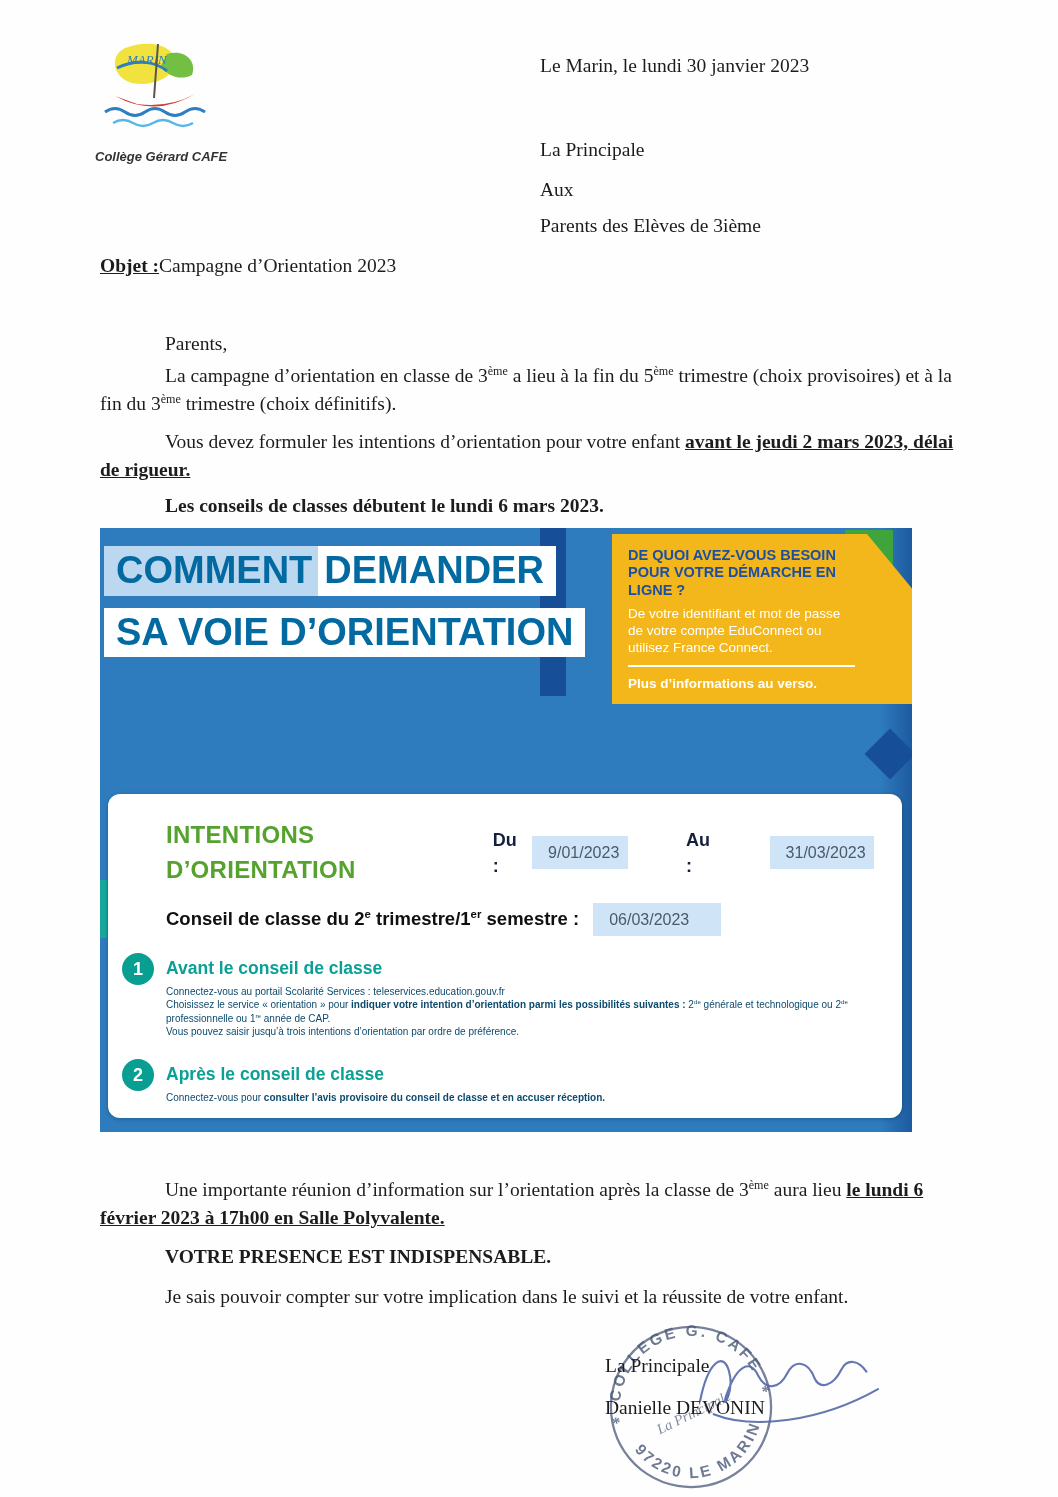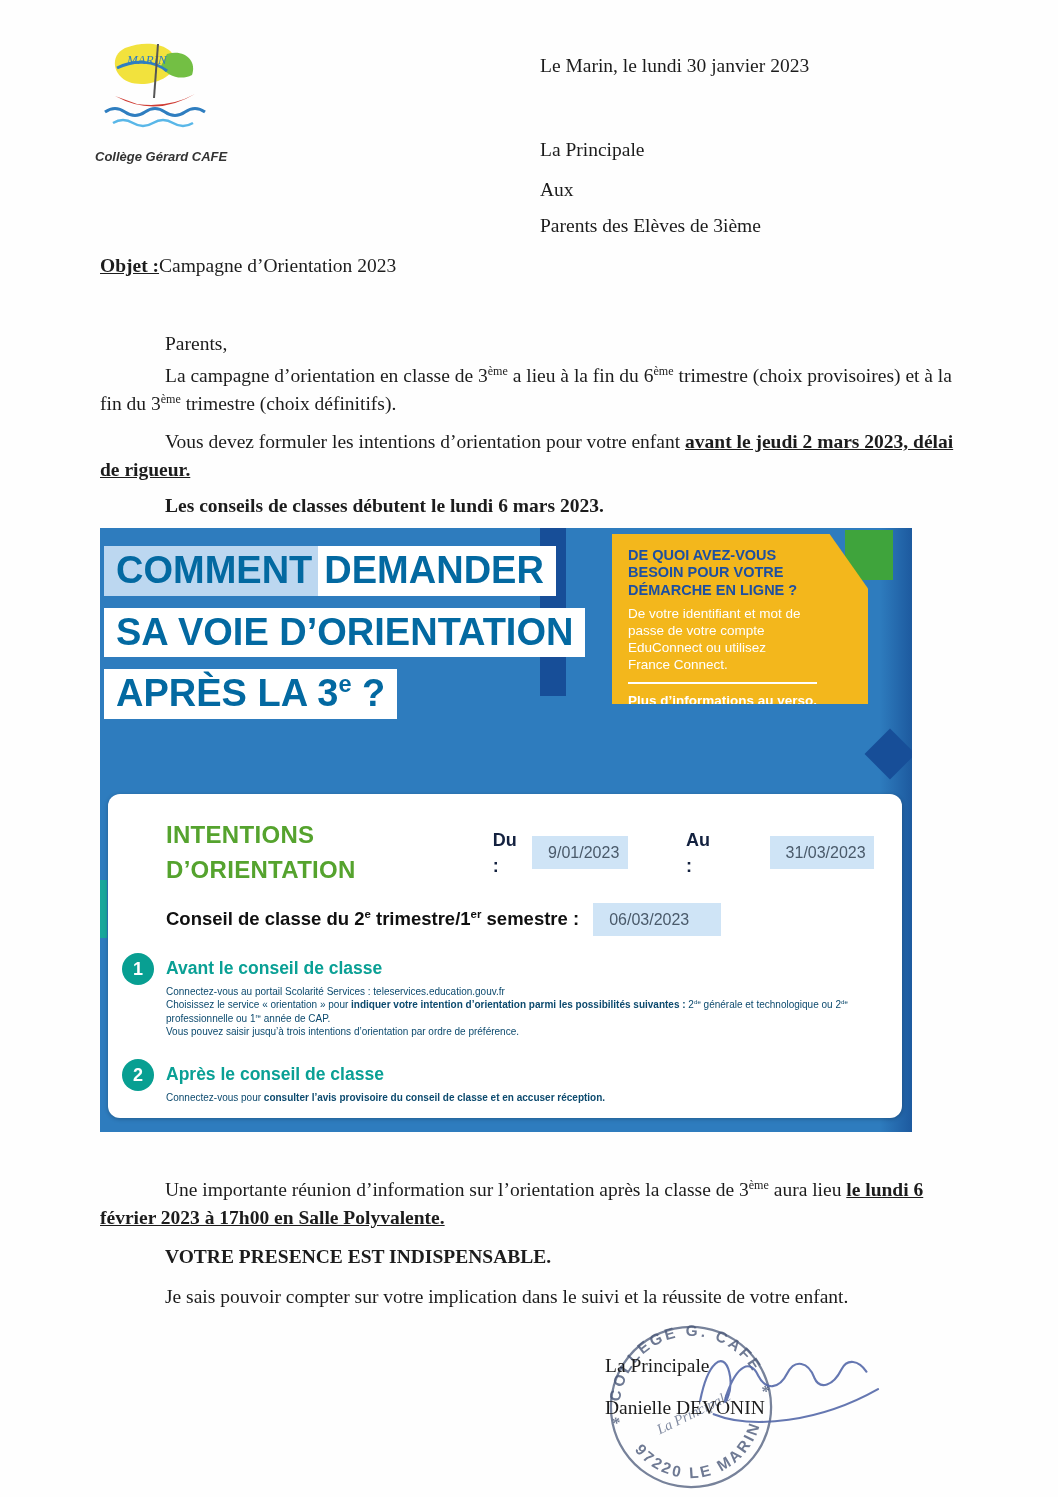--- a/index.html
+++ b/index.html
@@ -48,21 +48,21 @@
   .poster-title { position:absolute; left:4px; top:18px; z-index:1; }
   .t-line { margin-bottom:12px; }
   .chip {
     display:inline-block; background:#ffffff; color:#0369a1;
     font-weight:bold; font-size:38px; line-height:1.15; padding:3px 12px;
   }
   .chip-lt { background:#bcd7f0; padding-right:6px; }
   .chip-rt { padding-left:6px; }
 
   .need-box {
-    position:absolute; left:512px; top:6px; width:256px; height:170px; z-index:1;
+    position:absolute; left:512px; top:6px; width:300px; height:170px; z-index:1;
     background:#f3b71c; clip-path:polygon(0 0, 85% 0, 100% 32%, 100% 100%, 0 100%);
     padding:13px 20px 10px 16px;
   }
   .need-heading { color:#1d4fa1; font-weight:bold; font-size:14.5px; line-height:1.2; width:92%; }
   .need-body { margin-top:7px; color:#fff; font-size:13.5px; line-height:1.25; width:82%; }
   .need-divider { border-top:2px solid #ffffff; width:86%; margin:8px 0 7px; }
   .need-footer { color:#fff; font-weight:bold; font-size:13.5px; }
 
   .panel {
     position:absolute; left:8px; top:266px; width:794px; height:324px; z-index:2;
@@ -121,36 +121,35 @@
   <div class="from-line">La Principale</div>
   <div class="aux-line">Aux</div>
   <div class="to-line">Parents des Elèves de 3ième</div>
 
   <p class="subject">
     <span class="b u">Objet :</span><span class="subject-text">Campagne d’Orientation 2023</span>
   </p>
 
   <p class="salutation">Parents,</p>
 
-  <p class="para p1"><span>La campagne d’orientation en classe de 3</span><sup>ème</sup><span>  a lieu à la fin du 6</span><sup>ème</sup><span> trimestre (choix provisoires) et à la fin du 3</span><sup>ème</sup><span> trimestre (choix définitifs).</span></p>
+  <p class="para p1"><span>La campagne d’orientation en classe de 3</span><sup>ème</sup><span>  a lieu à la fin du 5</span><sup>ème</sup><span> trimestre (choix provisoires) et à la fin du 3</span><sup>ème</sup><span> trimestre (choix définitifs).</span></p>
 
   <p class="para p2"><span>Vous devez formuler les intentions d’orientation pour votre enfant </span><span class="b u">avant le jeudi 2 mars 2023, délai de rigueur.</span></p>
 
   <p class="para p3 b">Les conseils de classes débutent le lundi 6 mars 2023.</p>
 
   <div class="poster">
     <div class="accent-green-tr"></div>
     <div class="accent-dark-1"></div>
     <div class="accent-dark-2"></div>
     <div class="accent-teal-left"></div>
 
     <div class="poster-title">
       <div class="t-line"><span class="chip chip-lt">COMMENT</span><span class="chip chip-rt">DEMANDER</span></div>
       <div class="t-line"><span class="chip">SA VOIE D’ORIENTATION</span></div>
-      <div class="t-line"><span class="chip"><span>APRÈS LA 3</span><sup>e</sup><span> ?</span></span></div>
     </div>
 
     <div class="need-box">
       <div class="need-heading">DE QUOI AVEZ-VOUS BESOIN POUR VOTRE DÉMARCHE EN LIGNE ?</div>
       <div class="need-body">De votre identifiant et mot de passe de votre compte EduConnect ou utilisez France Connect.</div>
       <div class="need-divider"></div>
       <div class="need-footer">Plus d’informations au verso.</div>
     </div>
 
     <div class="panel">

